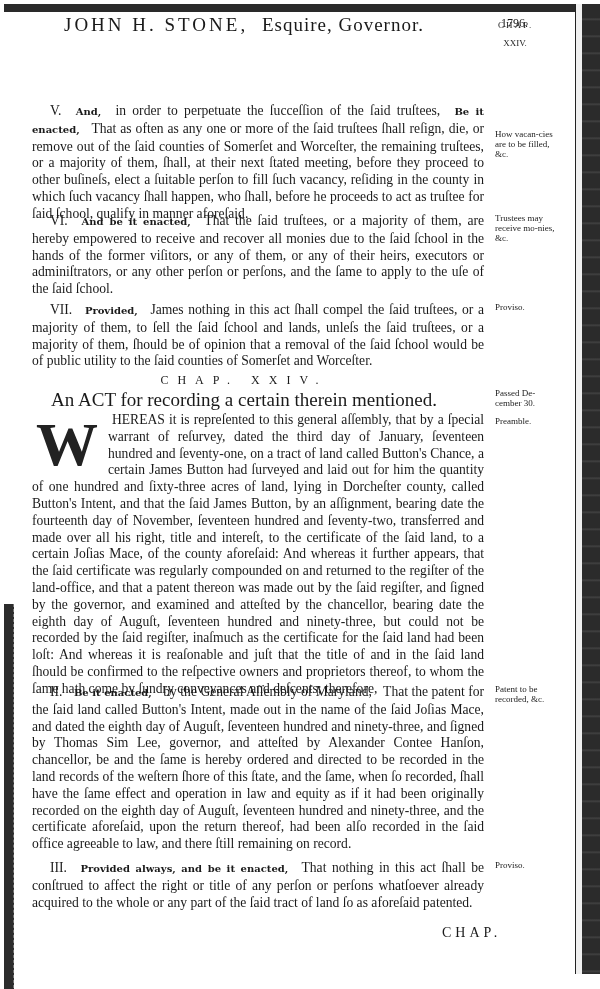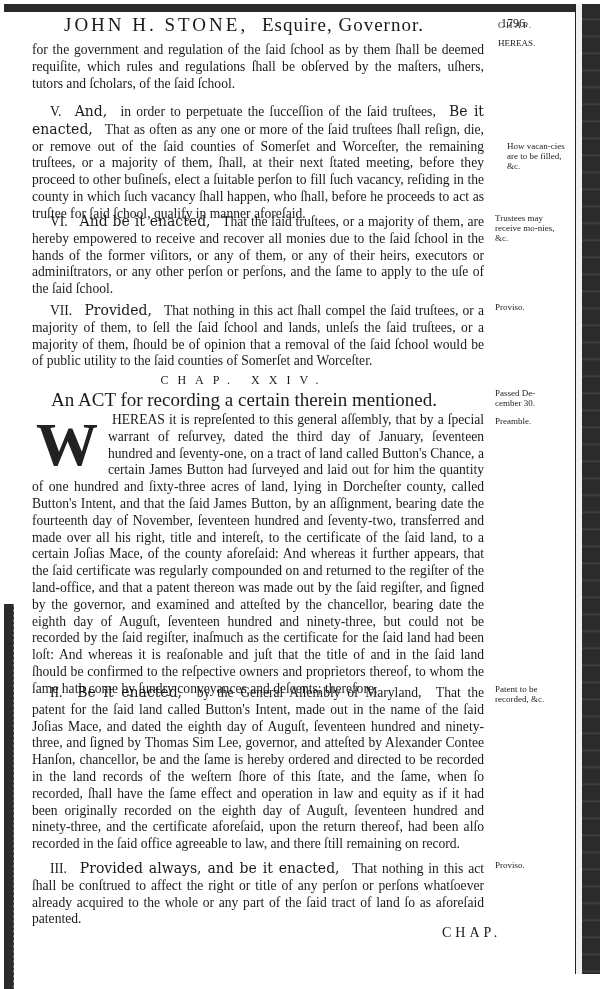--- a/index.html
+++ b/index.html
@@ -16,21 +16,21 @@
 
   .running-head { position: absolute; top: 6px; left: 0; width: 480px; text-align: center; font-size: 19px; letter-spacing: 1px; }
   .running-head .name { letter-spacing: 3px; }
   .year { position: absolute; top: 8px; left: 493px; font-size: 12px; }
 
   .margin-note { position: absolute; left: 487px; width: 72px; font-size: 9px; line-height: 10px; color: #222; }
   .margin-chap { text-align: center; width: 50px; left: 486px; }
 
   .text { position: absolute; left: 24px; width: 460px; font-size: 13.6px; line-height: 16.8px; text-align: justify; }
   .para { text-indent: 14px; }
-  .bl { font-family: "DejaVu Serif", serif; font-weight: normal; font-size: 14px; }
+  .bl { font-family: "DejaVu Serif", serif; font-weight: bold; font-size: 10px; }
   .it { }
 
   .chap-head { position: absolute; left: 0; width: 480px; text-align: center; font-size: 12px; letter-spacing: 9px; }
   .act-title { position: absolute; left: 0; width: 480px; text-align: center; font-size: 19px; }
 
   .dropcap { float: left; font-size: 62px; line-height: 52px; font-weight: bold; margin: 2px 6px 0 0; font-family: "Liberation Serif", serif; color: #222; }
 
   .catchword { position: absolute; left: 434px; top: 917px; font-size: 14px; letter-spacing: 4px; }
 </style>
 </head>
@@ -43,37 +43,36 @@
 
 <div class="page">
 
   <div class="running-head">
     <span class="name">JOHN H. STONE,</span><span> Esquire, Governor.</span>
   </div>
   <div class="year">1796.</div>
 
   <div class="margin-note margin-chap" style="top:8px;">
     <div style="letter-spacing:2px;">CHAP.</div>
-    <div>HEREAS.</div>
+    <div>XXIV.</div>
   </div>
 
-  <div class="text" style="top:34px;">for the government and regulation of the ſaid ſchool as by them ſhall be deemed requiſite, which rules and regulations ſhall be obſerved by the maſters, uſhers, tutors and ſcholars, of the ſaid ſchool.</div>
 
   <div class="text para" style="top:95px;">
     <span>V. </span><span class="bl">And,</span><span> in order to perpetuate the ſucceſſion of the ſaid truſtees, </span><span class="bl">Be it enacted,</span><span> That as often as any one or more of the ſaid truſtees ſhall reſign, die, or remove out of the ſaid counties of Somerſet and Worceſter, the remaining truſtees, or a majority of them, ſhall, at their next ſtated meeting, before they proceed to other buſineſs, elect a ſuitable perſon to fill ſuch vacancy, reſiding in the county in which ſuch vacancy ſhall happen, who ſhall, before he proceeds to act as truſtee for ſaid ſchool, qualify in manner aforeſaid.</span>
   </div>
-  <div class="margin-note" style="top:133px;margin-left:12px;">How vacan-cies are to be filled, &amp;c.</div>
+  <div class="margin-note" style="top:121px;">How vacan-cies are to be filled, &amp;c.</div>
 
   <div class="text para" style="top:205px;">
     <span>VI. </span><span class="bl">And be it enacted,</span><span> That the ſaid truſtees, or a majority of them, are hereby empowered to receive and recover all monies due to the ſaid ſchool in the hands of the former viſitors, or any of them, or any of their heirs, executors or adminiſtrators, or any other perſon or perſons, and the ſame to apply to the uſe of the ſaid ſchool.</span>
   </div>
   <div class="margin-note" style="top:205px;">Trustees may receive mo-nies, &amp;c.</div>
 
   <div class="text para" style="top:294px;">
-    <span>VII. </span><span class="bl">Provided,</span><span> That nothing in this act ſhall compel the ſaid truſtees, or a majority of them, to ſell the ſaid ſchool and lands, unleſs the ſaid truſtees, or a majority of them, ſhould be of opinion that a removal of the ſaid ſchool would be of public utility to the ſaid counties of Somerſet and Worceſter.</span>
+    <span>VII. </span><span class="bl">Provided,</span><span> James nothing in this act ſhall compel the ſaid truſtees, or a majority of them, to ſell the ſaid ſchool and lands, unleſs the ſaid truſtees, or a majority of them, ſhould be of opinion that a removal of the ſaid ſchool would be of public utility to the ſaid counties of Somerſet and Worceſter.</span>
   </div>
   <div class="margin-note" style="top:294px;">Proviso.</div>
 
   <div class="chap-head" style="top:365px;">CHAP.  XXIV.</div>
   <div class="act-title" style="top:381px;">An ACT for recording a certain therein mentioned.</div>
   <div class="margin-note" style="top:380px;">Passed De-cember 30.</div>
   <div class="margin-note" style="top:408px;">Preamble.</div>
 
   <div class="text" style="top:404px;">
     <span class="dropcap">W</span><span>HEREAS it is repreſented to this general aſſembly, that by a ſpecial warrant of reſurvey, dated the third day of January, ſeventeen hundred and ſeventy-one, on a tract of land called Button's Chance, a certain James Button had ſurveyed and laid out for him the quantity of one hundred and ſixty-three acres of land, lying in Dorcheſter county, called Button's Intent, and that the ſaid James Button, by an aſſignment, bearing date the fourteenth day of November, ſeventeen hundred and ſeventy-two, transferred and made over all his right, title and intereſt, to the certificate of the ſaid land, to a certain Joſias Mace, of the county aforeſaid: And whereas it further appears, that the ſaid certificate was regularly compounded on and returned to the regiſter of the land-office, and that a patent thereon was made out by the ſaid regiſter, and ſigned by the governor, and examined and atteſted by the chancellor, bearing date the eighth day of Auguſt, ſeventeen hundred and ninety-three, but could not be recorded by the ſaid regiſter, inaſmuch as the certificate for the ſaid land had been loſt: And whereas it is reaſonable and juſt that the title of and in the ſaid land ſhould be confirmed to the reſpective owners and proprietors thereof, to whom the ſame hath come by ſundry conveyances and deſcents; therefore,</span>

